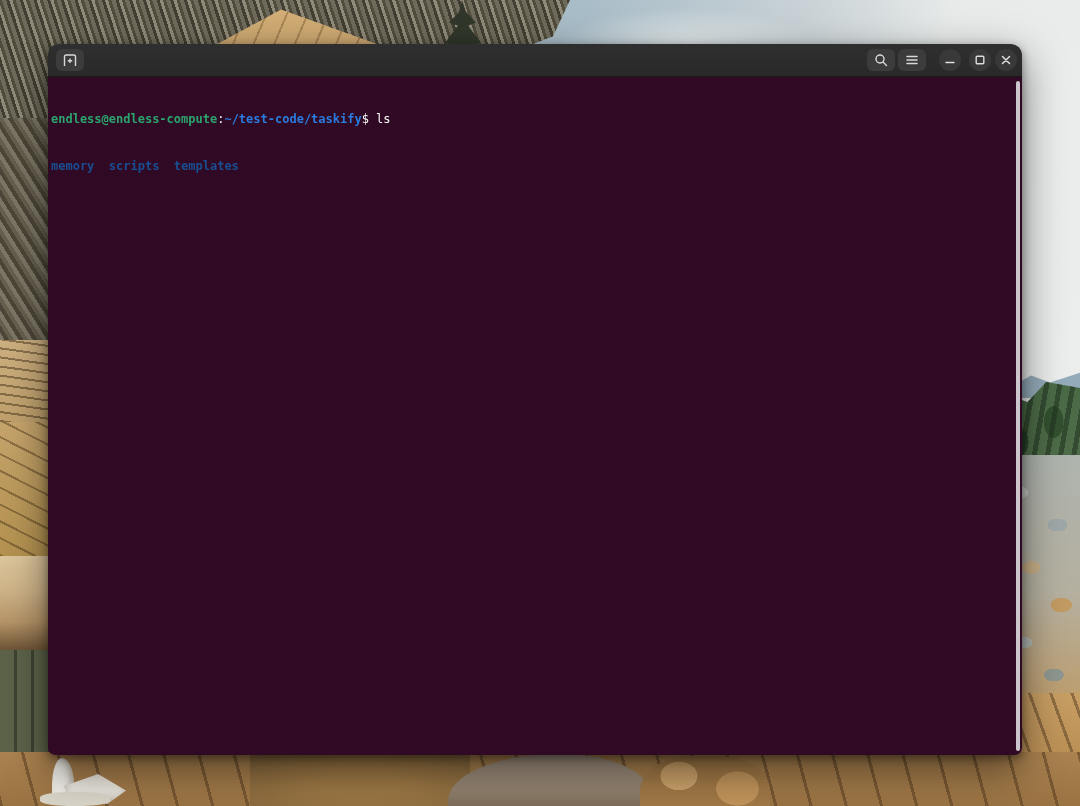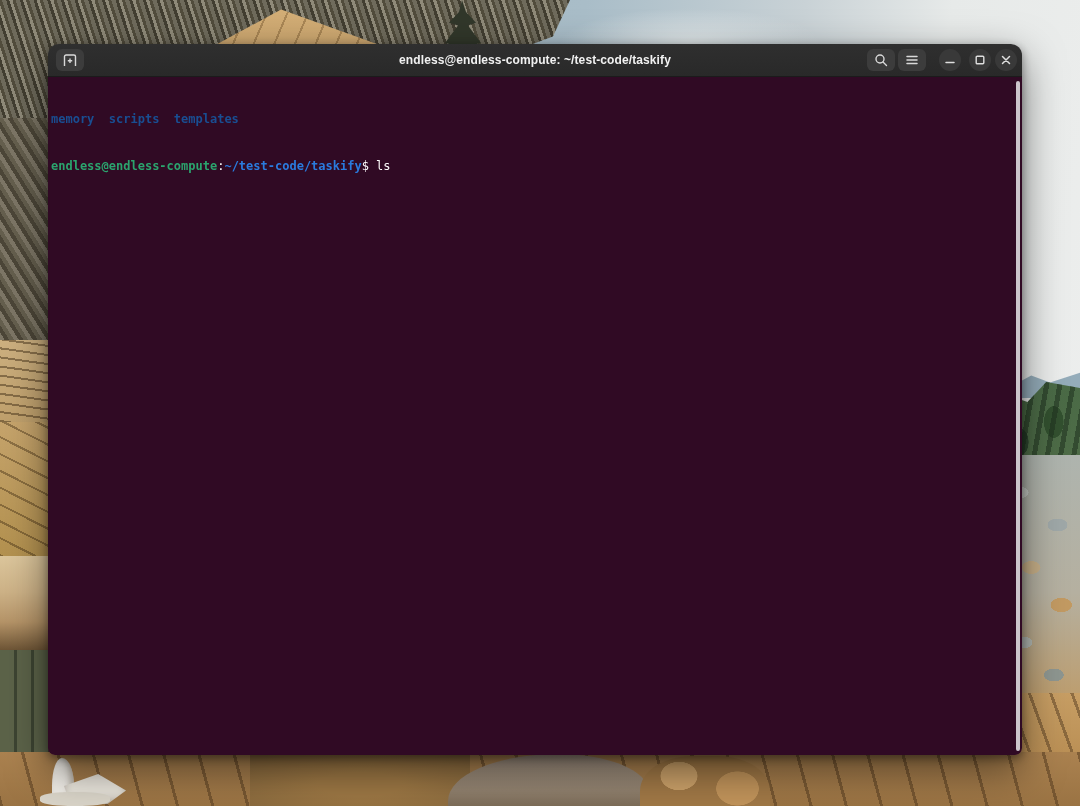--- a/index.html
+++ b/index.html
@@ -163,21 +163,20 @@
   <div class="titlebar">
     <button class="tb-btn tb-square btn-newtab">
       <span>
         <svg width="14" height="12" viewBox="0 0 14 12">
           <path d="M1.5 12 V2.6 a1.6 1.6 0 0 1 1.6-1.6 h7.8 a1.6 1.6 0 0 1 1.6 1.6 V12" fill="none" stroke="#d9d9d9" stroke-width="1.4"></path>
           <path d="M7 4.6 v4.4 M4.8 6.8 h4.4" fill="none" stroke="#d9d9d9" stroke-width="1.4"></path>
         </svg>
       </span>
     </button>
 
-    <div class="titlebar-title">endless@endless-compute: ~/test-code/taskify</div>
 
     <div class="tb-controls">
       <button class="tb-btn tb-square btn-search">
         <span>
           <svg width="14" height="14" viewBox="0 0 14 14">
             <circle cx="6" cy="6" r="4" fill="none" stroke="#d9d9d9" stroke-width="1.4"></circle>
             <path d="M9 9 L12.5 12.5" stroke="#d9d9d9" stroke-width="1.4" stroke-linecap="round"></path>
           </svg>
         </span>
       </button>
@@ -206,17 +205,17 @@
         <span>
           <svg width="10" height="10" viewBox="0 0 10 10">
             <path d="M1.5 1.5 L8.5 8.5 M8.5 1.5 L1.5 8.5" stroke="#dedede" stroke-width="1.5" stroke-linecap="round"></path>
           </svg>
         </span>
       </button>
     </div>
   </div>
 
   <div class="terminal-body">
+    <div class="t-line"><span class="t-user">endless@endless-compute</span><span class="t-plain">:</span><span class="t-path">~/test-code/taskify</span><span class="t-plain">$</span><span class="t-cmd">ls</span></div>
     <div class="t-line"><span class="t-dir">memory  scripts  templates</span></div>
-    <div class="t-line"><span class="t-user">endless@endless-compute</span><span class="t-plain">:</span><span class="t-path">~/test-code/taskify</span><span class="t-plain">$</span><span class="t-cmd">ls</span></div>
     <div class="t-scrollbar"></div>
   </div>
 </div>
 
 </body></html>

